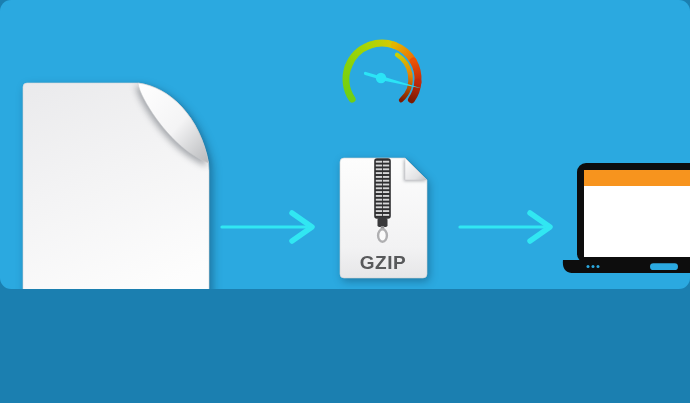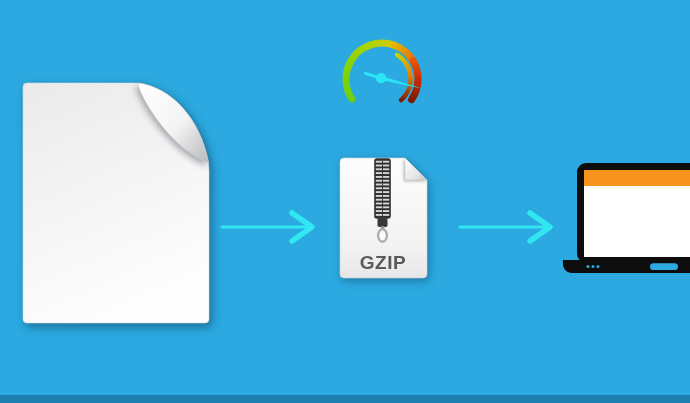--- a/index.html
+++ b/index.html
@@ -1,16 +1,16 @@
 <!DOCTYPE html>
 <html><head>
 <meta charset="utf-8">
 <style>
   html,body{margin:0;padding:0;background:#1b7fb0;font-family:"Liberation Sans",sans-serif;}
-  .stage{position:relative;width:690px;height:395px;overflow:hidden;}
+  .stage{position:relative;width:690px;height:289px;overflow:hidden;border-radius:11px;}
   .bg-svg{position:absolute;left:0;top:0;}
   .abs{position:absolute;}
   .doc-svg{left:20px;top:79px;filter:drop-shadow(3px 4px 5px rgba(0,10,30,.35));}
   .gauge-svg{left:335px;top:30px;}
   .arrow-svg{top:210px;}
   .arrow-1{left:220px;}
   .arrow-2{left:458px;}
   .gzip-svg{left:338px;top:156px;filter:drop-shadow(2px 3px 4px rgba(0,10,30,.30));}
   .laptop-svg{left:556px;top:160px;}
   .gzip-label{font-family:"Liberation Sans",sans-serif;font-weight:bold;font-size:19px;letter-spacing:.5px;}

